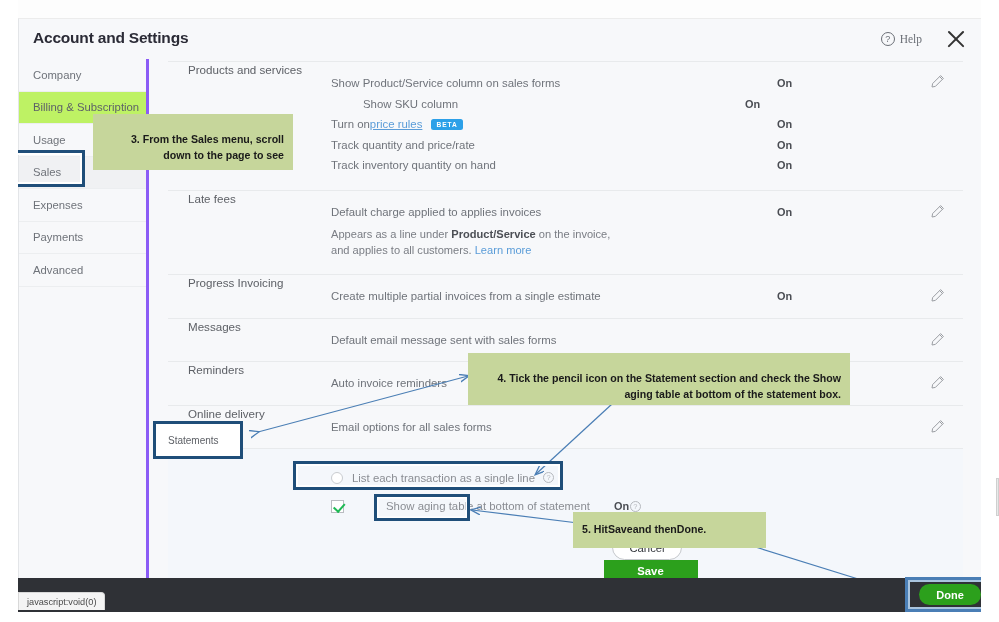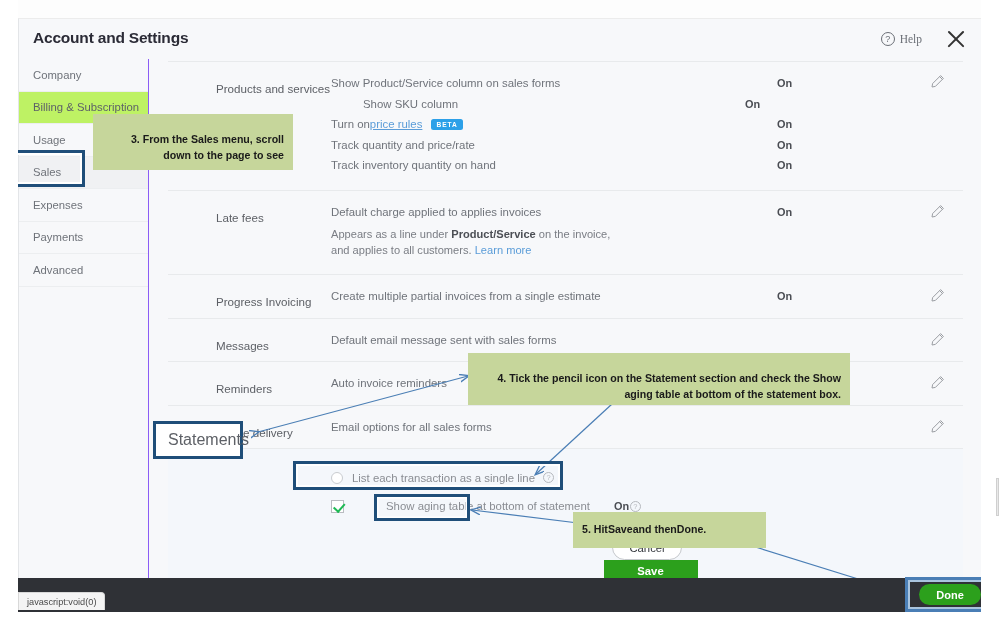--- a/index.html
+++ b/index.html
@@ -55,21 +55,21 @@
     content:""; position:absolute; left:1px; top:11px;
     width:22px; height:2.1px; background:#333; border-radius:1px;
   }
   .close-x:before{ transform:rotate(45deg); }
   .close-x:after { transform:rotate(-45deg); }
 
   
   .sidebar {
     position:absolute; left:0; top:40px; width:130px; height:520px;
     background:#f7f8fa;
-    border-right:1px solid #8b5cf6;
+    border-right:3px solid #8b5cf6;
   }
   .side-item {
     height:32.5px; display:flex; align-items:center;
     padding-left:14px;
     font-size:11.3px; color:#6f737a;
     border-bottom:1px solid #eceef0;
     cursor:pointer; white-space:nowrap;
   }
   .side-item.active { background:#bef264; color:#5e6268; }
   .side-item.current { background:#f0f1f3; }
@@ -95,22 +95,22 @@
     background:#f7f8fa;
   }
   .srow {
     position:relative;
     border-bottom:1px solid #e8eaec;
     padding:11px 0 11px 0;
     min-height:40px;
   }
   .srow:first-child{ border-top:1px solid #e8eaec; }
   .sec-label {
-    position:absolute; left:20px; top:20px;
-    font-size:11.6px; color:#5d6066;margin-left:28px;
+    position:absolute; left:20px; top:1px;
+    font-size:11.6px; color:#5d6066;
   }
   .sec-body { margin-left:163px; padding-right:120px; }
   .line {
     display:flex; align-items:center;
     height:20.5px;
     font-size:11.4px; color:#6f737a;
     position:relative;
     text-align:right;
   }
   .line.indent { padding-left:32px; }
@@ -190,21 +190,21 @@
     padding:18px 9px;
     font-family:"Liberation Sans", sans-serif;
     text-align:right;
   }
   .callout.c3 { font-weight:600; }
   .hl-stmt-label {
     position:absolute; left:153px; top:421px; width:90px; height:38px;
     border:3px solid #1f4e79; background:#ffffff;
     display:flex;align-items:center;
     padding-left:12px;
-    font-size:16px; color:#5d6066;
+    font-size:10px; color:#5d6066;
     box-shadow:inset 0 0 0 2px #ffffff;
   }
   .hl-chk {
     position:absolute; left:293px; top:461px; width:270px; height:29px;
     border:3px solid #1f4e79; background:transparent;
     box-shadow:inset 0 0 0 2px #ffffff;
   }
 
   
   .blackbar {

